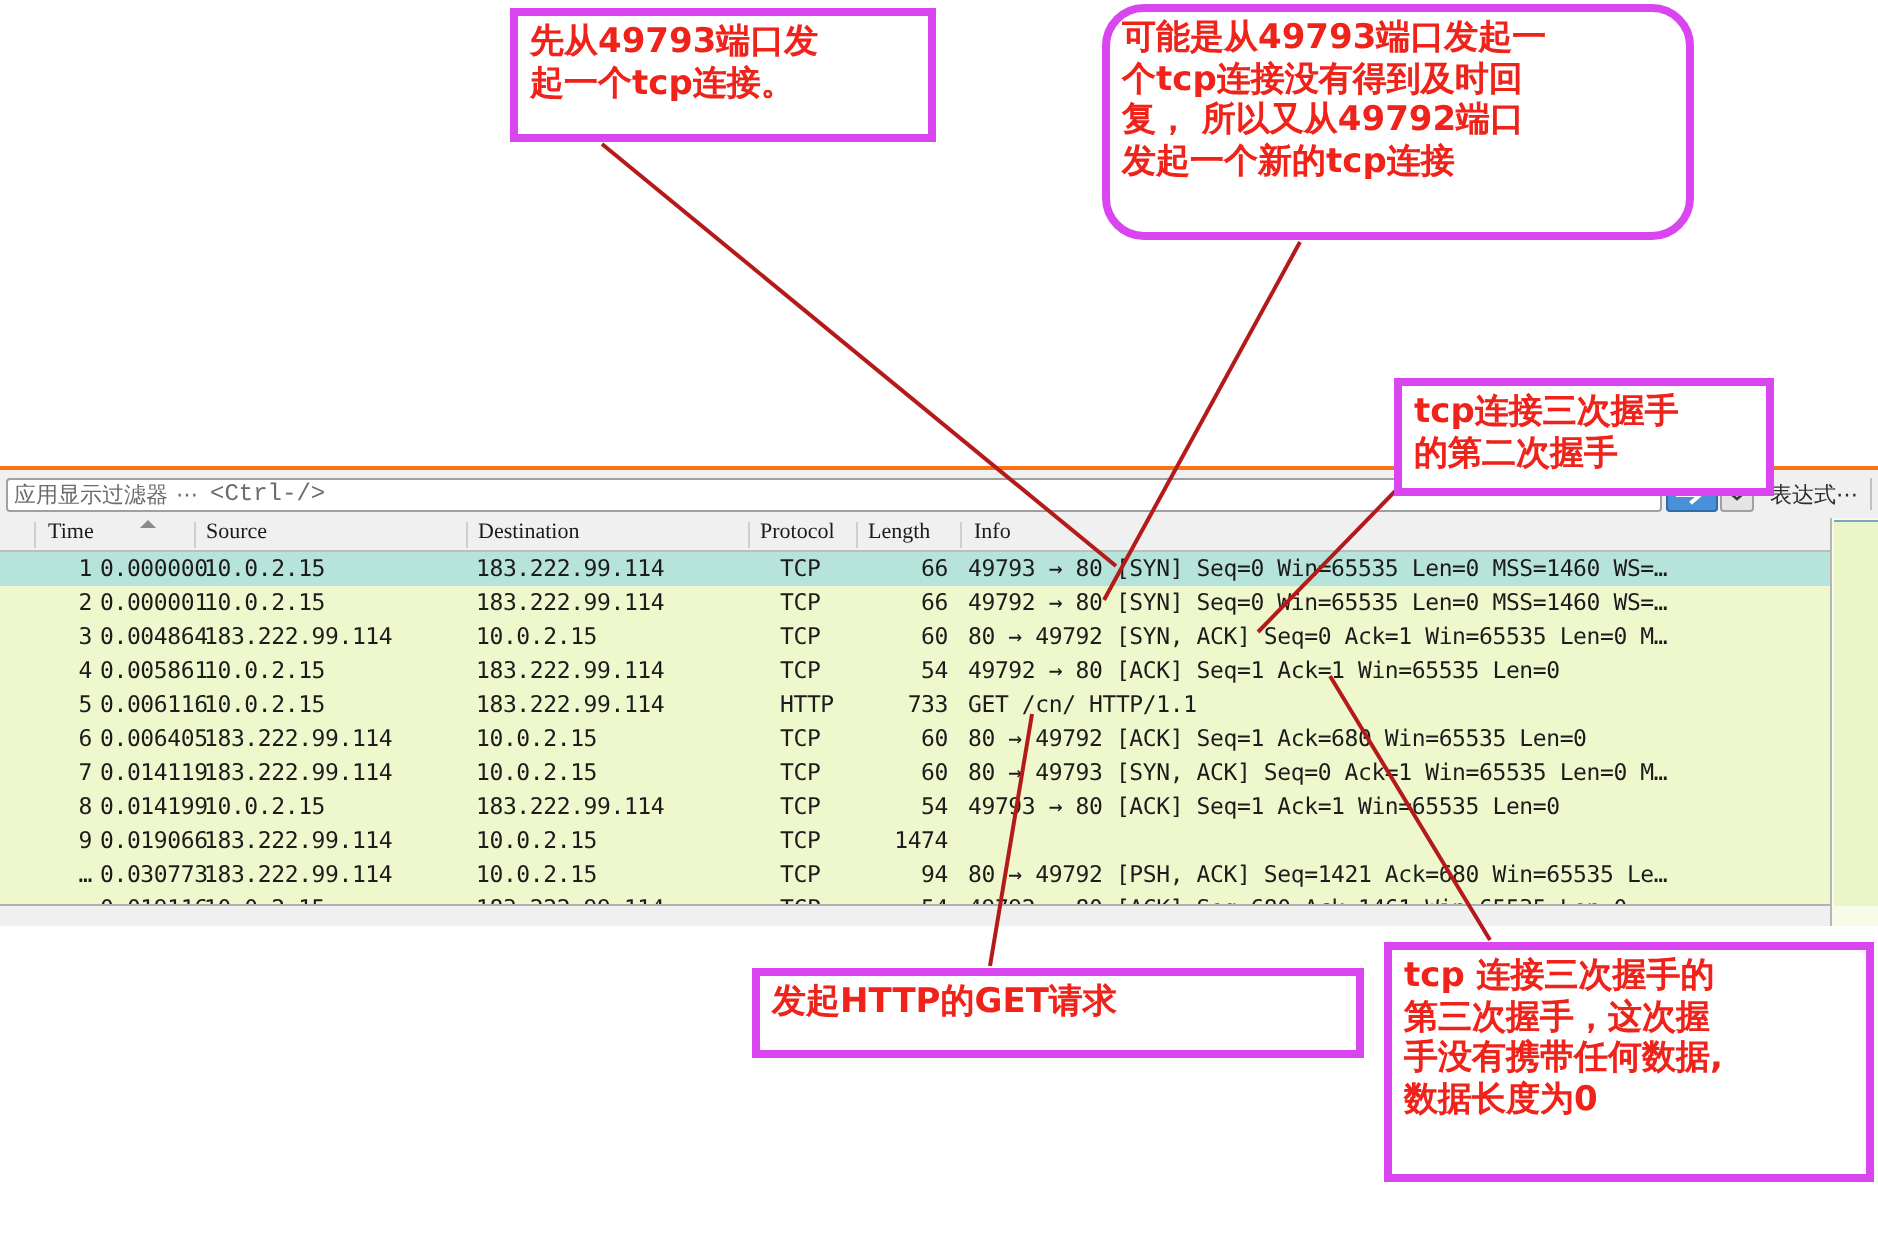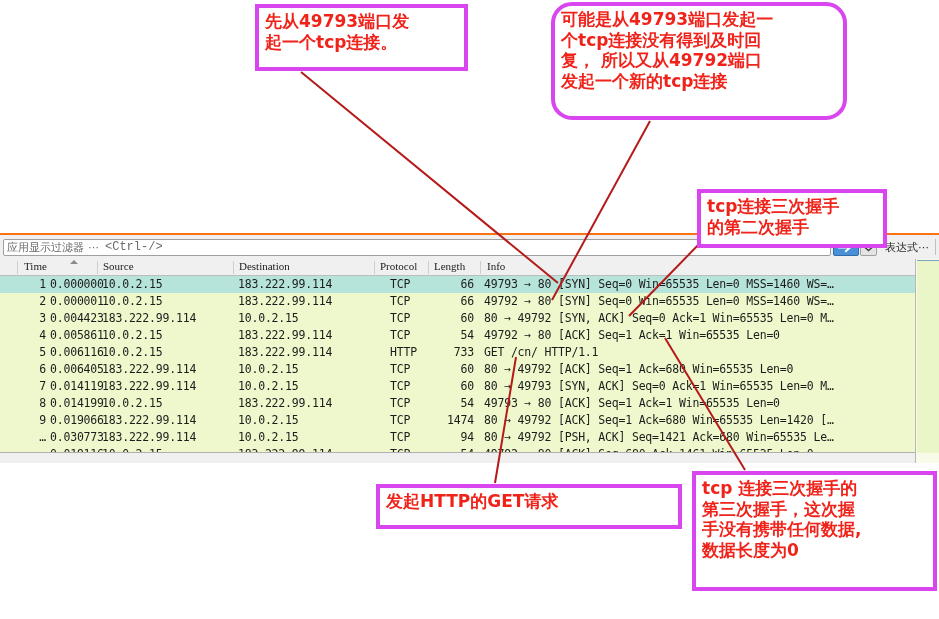--- a/index.html
+++ b/index.html
@@ -275,21 +275,21 @@
         <span class="pcell num">2</span>
         <span class="pcell time">0.000001</span>
         <span class="pcell src">10.0.2.15</span>
         <span class="pcell dst">183.222.99.114</span>
         <span class="pcell proto">TCP</span>
         <span class="pcell len">66</span>
         <span class="pcell info">49792 → 80 [SYN] Seq=0 Win=65535 Len=0 MSS=1460 WS=…</span>
       </div>
       <div class="prow">
         <span class="pcell num">3</span>
-        <span class="pcell time">0.004423</span>
+        <span class="pcell time">0.004864</span>
         <span class="pcell src">183.222.99.114</span>
         <span class="pcell dst">10.0.2.15</span>
         <span class="pcell proto">TCP</span>
         <span class="pcell len">60</span>
         <span class="pcell info">80 → 49792 [SYN, ACK] Seq=0 Ack=1 Win=65535 Len=0 M…</span>
       </div>
       <div class="prow">
         <span class="pcell num">4</span>
         <span class="pcell time">0.005861</span>
         <span class="pcell src">10.0.2.15</span>
@@ -334,21 +334,20 @@
         <span class="pcell len">54</span>
         <span class="pcell info">49793 → 80 [ACK] Seq=1 Ack=1 Win=65535 Len=0</span>
       </div>
       <div class="prow">
         <span class="pcell num">9</span>
         <span class="pcell time">0.019066</span>
         <span class="pcell src">183.222.99.114</span>
         <span class="pcell dst">10.0.2.15</span>
         <span class="pcell proto">TCP</span>
         <span class="pcell len">1474</span>
-        <span class="pcell info">80 → 49792 [ACK] Seq=1 Ack=680 Win=65535 Len=1420 […</span>
       </div>
       <div class="prow">
         <span class="pcell num">…</span>
         <span class="pcell time">0.030773</span>
         <span class="pcell src">183.222.99.114</span>
         <span class="pcell dst">10.0.2.15</span>
         <span class="pcell proto">TCP</span>
         <span class="pcell len">94</span>
         <span class="pcell info">80 → 49792 [PSH, ACK] Seq=1421 Ack=680 Win=65535 Le…</span>
       </div>

